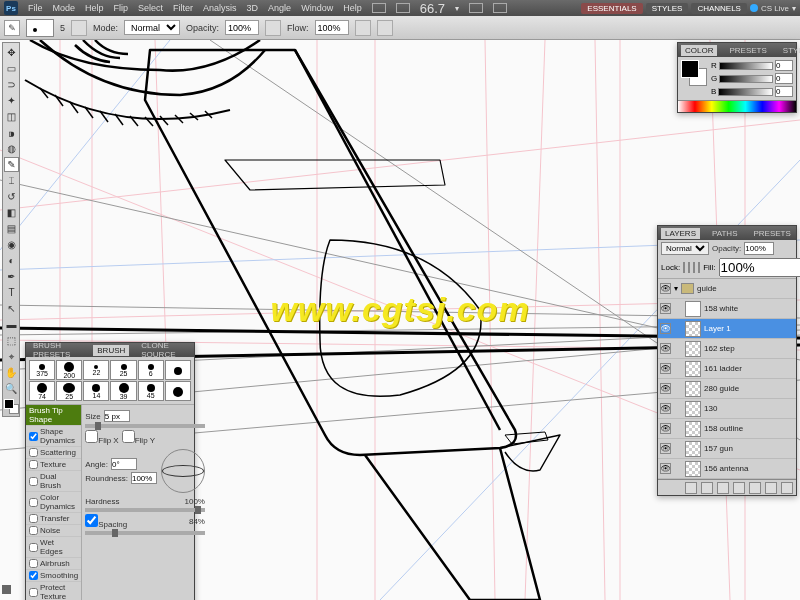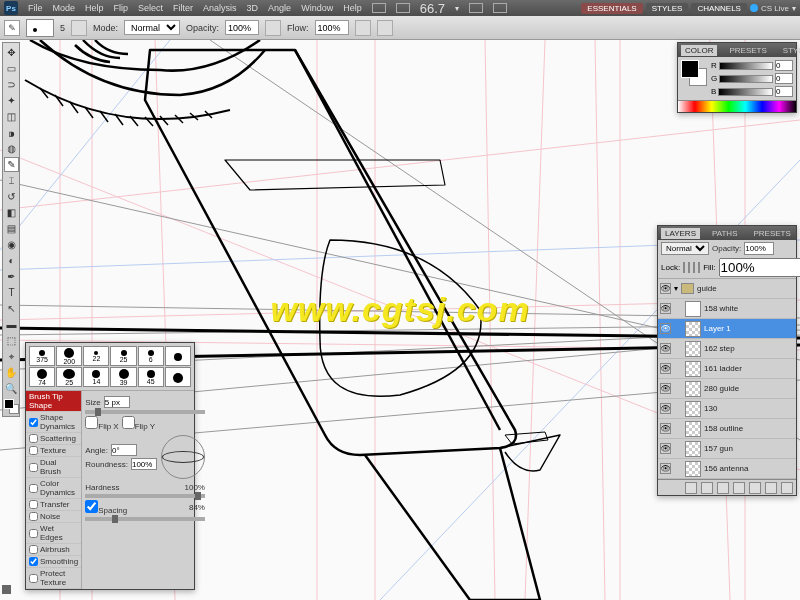--- a/index.html
+++ b/index.html
@@ -76,21 +76,21 @@
 
 .brush-panel{left:25px;top:342px;width:170px;}
 .brush-top{padding:3px;border-bottom:1px solid #aaa;}
 .brush-presets{display:grid;grid-template-columns:repeat(6,1fr);gap:1px;}
 .bp{height:20px;border:1px solid #888;background:#fff;display:flex;flex-direction:column;align-items:center;justify-content:center;font-size:7px;padding-top:1px;}
 .bp .dot{background:#000;border-radius:50%;}
 .brush-body{display:flex;}
 .brush-opts{width:72px;border-right:1px solid #aaa;}
 .bopt{padding:1px 3px;font-size:8px;color:#333;display:flex;align-items:center;gap:2px;border-bottom:1px solid #c4c4c4;}
 .bopt input{width:9px;height:9px;}
-.bopt.hdr{background:#b91c1c;color:#fff;}
+.bopt.hdr{background:#4d7c0f;color:#fff;}
 .brush-tip{flex:1;padding:3px;font-size:8px;color:#333;}
 .tiprow{display:flex;align-items:center;gap:3px;margin:2px 0;}
 .tiprow input[type=text]{width:26px;font-size:8px;height:12px;border:1px solid #888;}
 .tiprow .slider{flex:1;height:4px;background:#aaa;position:relative;}
 .tiprow .slider .knob{position:absolute;width:6px;height:8px;background:#666;top:-2px;}
 .angle-preview{width:44px;height:44px;border:1px solid #888;border-radius:50%;margin:2px auto;position:relative;}
 .angle-preview::after{content:"";position:absolute;left:50%;top:50%;width:40px;height:10px;border:1px solid #333;border-radius:50%;transform:translate(-50%,-50%);}
 
 
 .watermark{position:absolute;left:50%;top:290px;transform:translateX(-50%);font-size:34px;font-weight:bold;color:#f5e822;font-style:italic;text-shadow:1px 1px 0 #b9a800;letter-spacing:1px;pointer-events:none;}
@@ -371,20 +371,25 @@
     <span class="fbtn"></span>
     <span class="fbtn"></span>
     <span class="fbtn"></span>
     <span class="fbtn"></span>
     <span class="fbtn"></span>
     <span class="fbtn"></span>
   </div>
 </div>
 
 <div class="panel brush-panel">
+  <div class="titlebar">
+    <span class="tab">BRUSH PRESETS</span>
+    <span class="tab active">BRUSH</span>
+    <span class="tab">CLONE SOURCE</span>
+  </div>
   <div class="brush-top">
     <div class="brush-presets" id="brush-presets">
         <div class="bp">
           <div class="dot" style="width:6px;height:6px"></div>
           <div>375</div>
         </div>
         <div class="bp">
           <div class="dot" style="width:10px;height:10px"></div>
           <div>200</div>
         </div>

